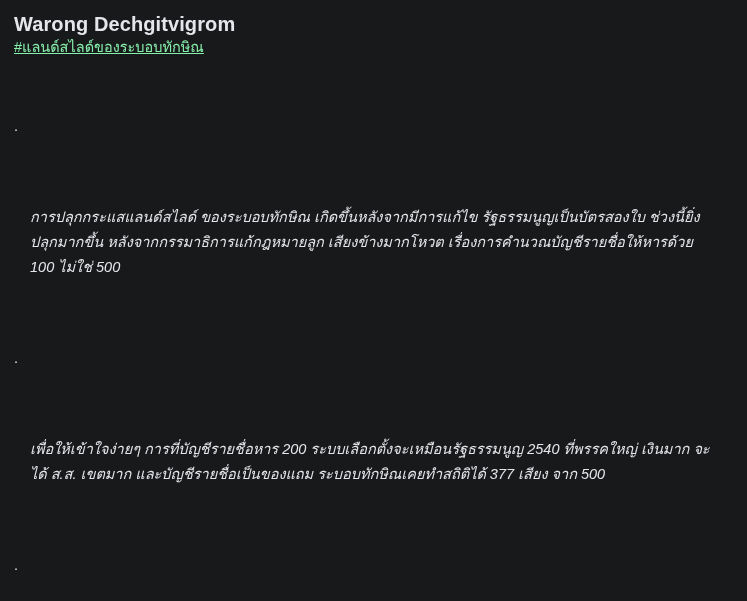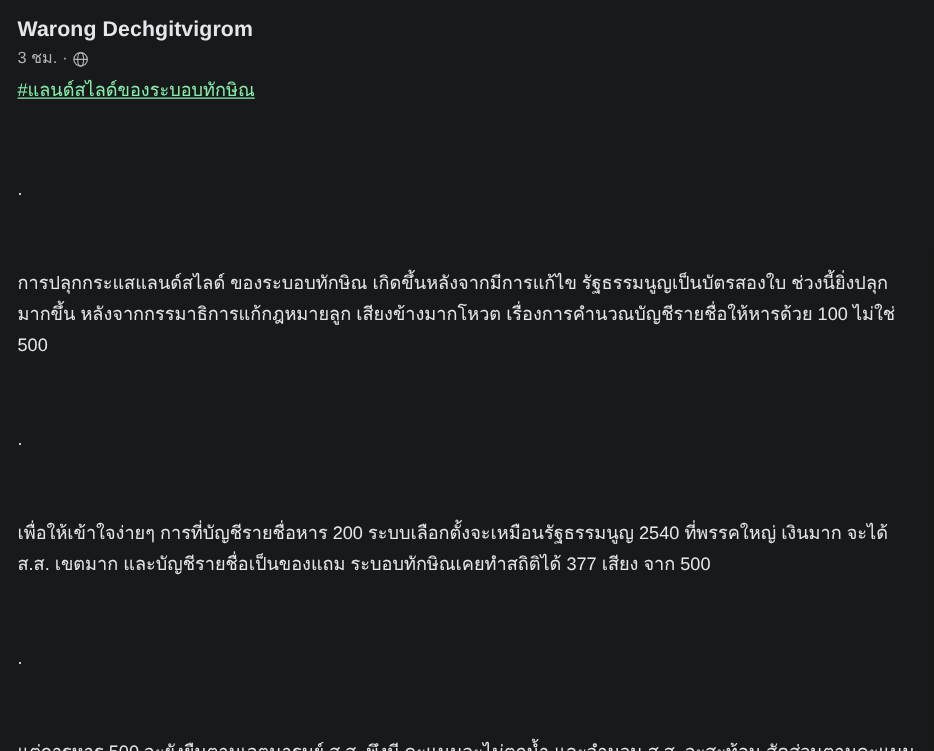--- a/index.html
+++ b/index.html
@@ -13,21 +13,21 @@
     overflow: hidden;
     font-family: "Liberation Sans", sans-serif;
     color: #e4e6eb;
   }
   .post {
     padding: 10px 14px 0 14px;
     box-sizing: border-box;
     width: 747px;
   }
   .author {
-    font-size: 17px;
+    font-size: 20px;
     font-weight: bold;
     color: #e4e6eb;
     letter-spacing: 0.1px;
     margin: 3px 0 2px 0;
     line-height: 22px;
   }
   .meta {
     display: flex;
     align-items: center;
     gap: 4px;
@@ -58,44 +58,34 @@
     width: max-content;
   }
   .body-text {
     font-size: 14.5px;
     line-height: 25px;
     color: #e4e6eb;
     white-space: pre-wrap;
     word-wrap: break-word;
   }
   .para {
-    margin: 0;
+    margin: 16px;
+    font-style: italic;
   }
   .spacer {
     font-size: 14.5px;
     line-height: 25px;
     color: #e4e6eb;
   }
 </style>
 </head>
 <body>
 
 <div class="post">
   <div class="author">Warong Dechgitvigrom</div>
-  <div class="meta">
-    <span>3 ชม.</span>
-    <span class="dot">·</span>
-    <span class="globe-icon">
-      <svg width="13" height="13" viewBox="0 0 16 16" aria-hidden="true">
-        <circle cx="8" cy="8" r="6.6" fill="none" stroke="#b0b3b8" stroke-width="1.2"></circle>
-        <ellipse cx="8" cy="8" rx="2.9" ry="6.6" fill="none" stroke="#b0b3b8" stroke-width="1.1"></ellipse>
-        <line x1="1.4" y1="8" x2="14.6" y2="8" stroke="#b0b3b8" stroke-width="1.1"></line>
-      </svg>
-    </span>
-  </div>
 
   <span class="hashtag">#แลนด์สไลด์ของระบอบทักษิณ</span>
 
   <div class="body-text">
     <div class="spacer">.</div>
     <div class="para">การปลุกกระแสแลนด์สไลด์ ของระบอบทักษิณ เกิดขึ้นหลังจากมีการแก้ไข รัฐธรรมนูญเป็นบัตรสองใบ ช่วงนี้ยิ่งปลุกมากขึ้น หลังจากกรรมาธิการแก้กฎหมายลูก เสียงข้างมากโหวต เรื่องการคำนวณบัญชีรายชื่อให้หารด้วย 100 ไม่ใช่ 500</div>
     <div class="spacer">.</div>
     <div class="para">เพื่อให้เข้าใจง่ายๆ การที่บัญชีรายชื่อหาร 200 ระบบเลือกตั้งจะเหมือนรัฐธรรมนูญ 2540 ที่พรรคใหญ่ เงินมาก จะได้ ส.ส. เขตมาก และบัญชีรายชื่อเป็นของแถม ระบอบทักษิณเคยทำสถิติได้ 377 เสียง จาก 500</div>
     <div class="spacer">.</div>
     <div class="para">แต่การหาร 500 จะยังยืนตามเจตนารมย์ ส.ส. พึงมี คะแนนจะไม่ตกน้ำ และจำนวน ส.ส. จะสะท้อน สัดส่วนตามคะแนนบัญชีรายชื่อ ที่แต่ละพรรคได้ ถ้าพรรคไหนได้ ส.ส. เขต เท่ากับหรือมากกว่า ส.ส. พึงมี ก็จะไม่ได้บัญชีรายชื่อแถม ซึ่งสะท้อนเจตนารมย์ของประชาชน ต่อพรรคการเมืองนั้น</div>

